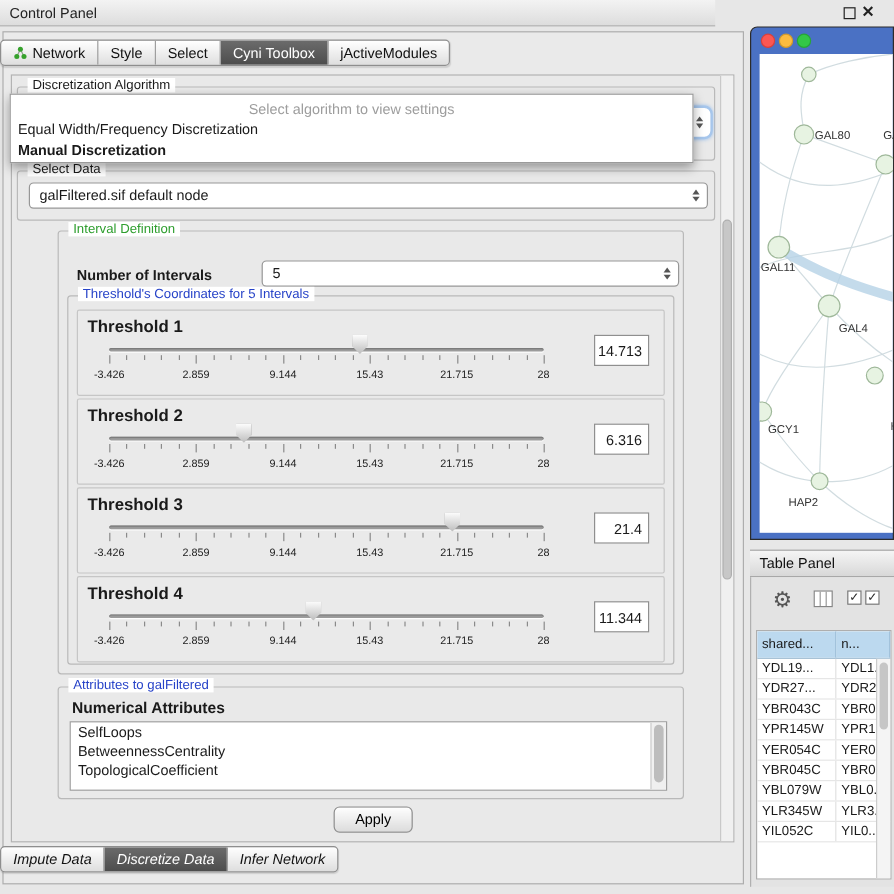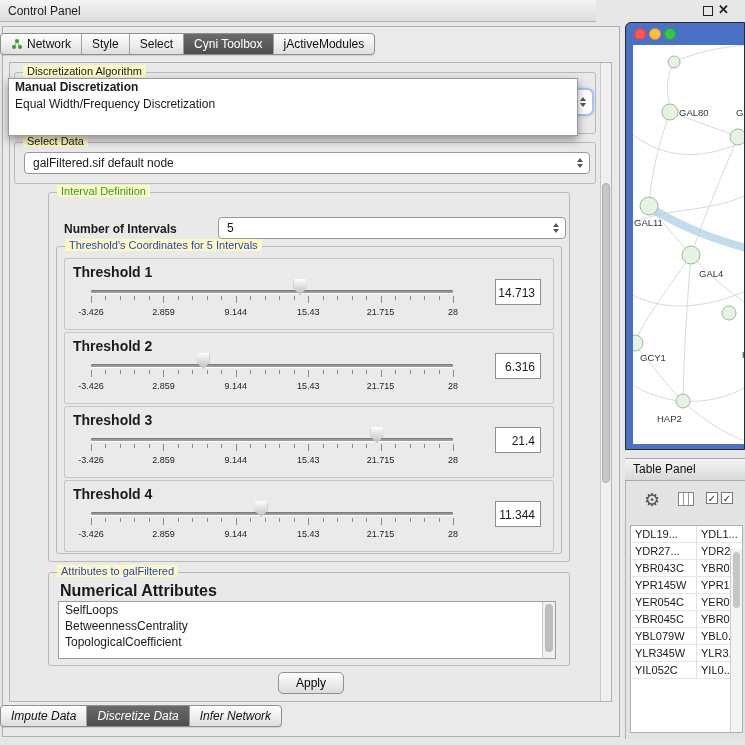--- a/index.html
+++ b/index.html
@@ -30,21 +30,21 @@
   
   #settings-viewport { position:absolute; left:9px; top:62px; width:603px; height:640px;
     border:1px solid #b3b3b3; background:#e9e9e9; z-index:2; }
   #cp-scrollbar { position:absolute; left:600px; top:63px; width:11px; height:638px;
     background:#f0f0f0; border-left:1px solid #c9c9c9; z-index:3; }
   #cp-scrollbar .thumb { position:absolute; left:1px; top:120px; width:8px; height:300px;
     background:#c7c7c7; border:1px solid #aeaeae; border-radius:5px; }
 
   
   .group { position:absolute; border:1px solid #b9b9b9; border-radius:3px; z-index:3; }
-  .group-title { position:absolute; top:-8px; left:8px; background:#fef9c3; padding:0 4px;
+  .group-title { position:absolute; top:-8px; left:8px; background:#ffffff; padding:0 4px;
     font-size:11px; white-space:nowrap; }
   .gt-green { color:#2e9e2e; }
   .gt-blue { color:#2743c8; }
 
   
   .combo { position:absolute; background:#fff; border:1px solid #979797; border-radius:4px;
     font-size:12px; display:flex; align-items:center; padding:0 22px 0 8px; cursor:pointer; z-index:3; }
   .combo .arrows { position:absolute; right:6px; top:50%; transform:translateY(-50%);
     display:flex; flex-direction:column; gap:2px; }
   .tri-up { width:0; height:0; border-left:3.5px solid transparent; border-right:3.5px solid transparent; border-bottom:4px solid #555; }
@@ -84,21 +84,21 @@
   .slider .scale-label { position:absolute; top:26px; font-size:9px; color:#222; transform:translateX(-50%); white-space:nowrap; }
   .slider .thumb { position:absolute; top:-2px; width:13px; height:16px; transform:translateX(-50%);
     background:linear-gradient(#fdfdfd,#bdbdbd);
     clip-path:polygon(0 0,100% 0,100% 60%,50% 100%,0 60%);
     filter:drop-shadow(0 0 1px #666); cursor:pointer; }
   .t-value { position:absolute; right:12px; top:20px; width:46px; height:26px; background:#fff;
     border:1px solid #8f8f8f; font-size:12px; text-align:right; line-height:26px; padding-right:5px; }
 
   
   #attr-group { left:48px; top:572px; width:522px; height:94px; }
-  #attr-list-title { position:absolute; left:60px; top:582px; font-size:16px; font-weight:bold; z-index:3; }
+  #attr-list-title { position:absolute; left:60px; top:582px; font-size:13px; font-weight:bold; z-index:3; }
   #attr-list { position:absolute; left:58px; top:601px; width:498px; height:58px; background:#fff;
     border:1px solid #9e9e9e; overflow:hidden; z-index:3; }
   #attr-list .list-item { font-size:12px; height:16px; line-height:16px; padding-left:6px; cursor:pointer; }
   #attr-scrollbar { position:absolute; right:0; top:0; width:13px; height:100%; background:#f0f0f0; border-left:1px solid #ccc; }
   #attr-scrollbar .thumb { position:absolute; left:2px; top:2px; width:8px; height:48px; background:#bdbdbd; border-radius:5px; }
 
   #apply-btn { position:absolute; left:311px; top:672px; transform:translateX(-50%); height:22px; padding:0 17px;
     font-size:12px; border:1px solid #8f8f8f; border-radius:5px; background:linear-gradient(#fefefe,#dcdcdc);
     cursor:pointer; z-index:3; font-family:"Liberation Sans",sans-serif; }
 
@@ -191,22 +191,23 @@
 <div id="algo-group" class="group">
   <span class="group-title">Discretization Algorithm</span>
 </div>
 <div id="algo-combo-fragment">
   <span class="arrows">
       <span class="tri-up"></span>
       <span class="tri-down"></span>
     </span>
 </div>
 <div id="algo-popup">
+  <div class="placeholder">Select algorithm to view settings</div>
+  <div class="option">Equal Width/Frequency Discretization</div>
   <div class="option bold">Manual Discretization</div>
-  <div class="option">Equal Width/Frequency Discretization</div>
 </div>
 
 <div id="tabledata-group" class="group">
   <span class="group-title">Select Data</span>
 </div>
 <div id="tabledata-combo" class="combo">
   <span>galFiltered.sif default node</span>
   <span class="arrows">
       <span class="tri-up"></span>
       <span class="tri-down"></span>
@@ -481,20 +482,24 @@
   <span class="title">Table Panel</span>
 </div>
 <div id="table-panel">
   <div id="tp-toolbar">
     <span id="gear-icon">⚙</span>
     <span id="columns-icon"></span>
     <span id="cb-icon-1" class="cb-icon">✓</span>
     <span id="cb-icon-2" class="cb-icon">✓</span>
   </div>
   <div id="tp-table">
+    <div class="tp-header">
+      <div class="hcell c1">shared...</div>
+      <div class="hcell c2">n...</div>
+    </div>
     <div id="tp-rows">
         <div class="tp-row">
           <div class="cell c1">YDL19...</div>
           <div class="cell c2">YDL1...</div>
         </div>
         <div class="tp-row">
           <div class="cell c1">YDR27...</div>
           <div class="cell c2">YDR2...</div>
         </div>
         <div class="tp-row">

